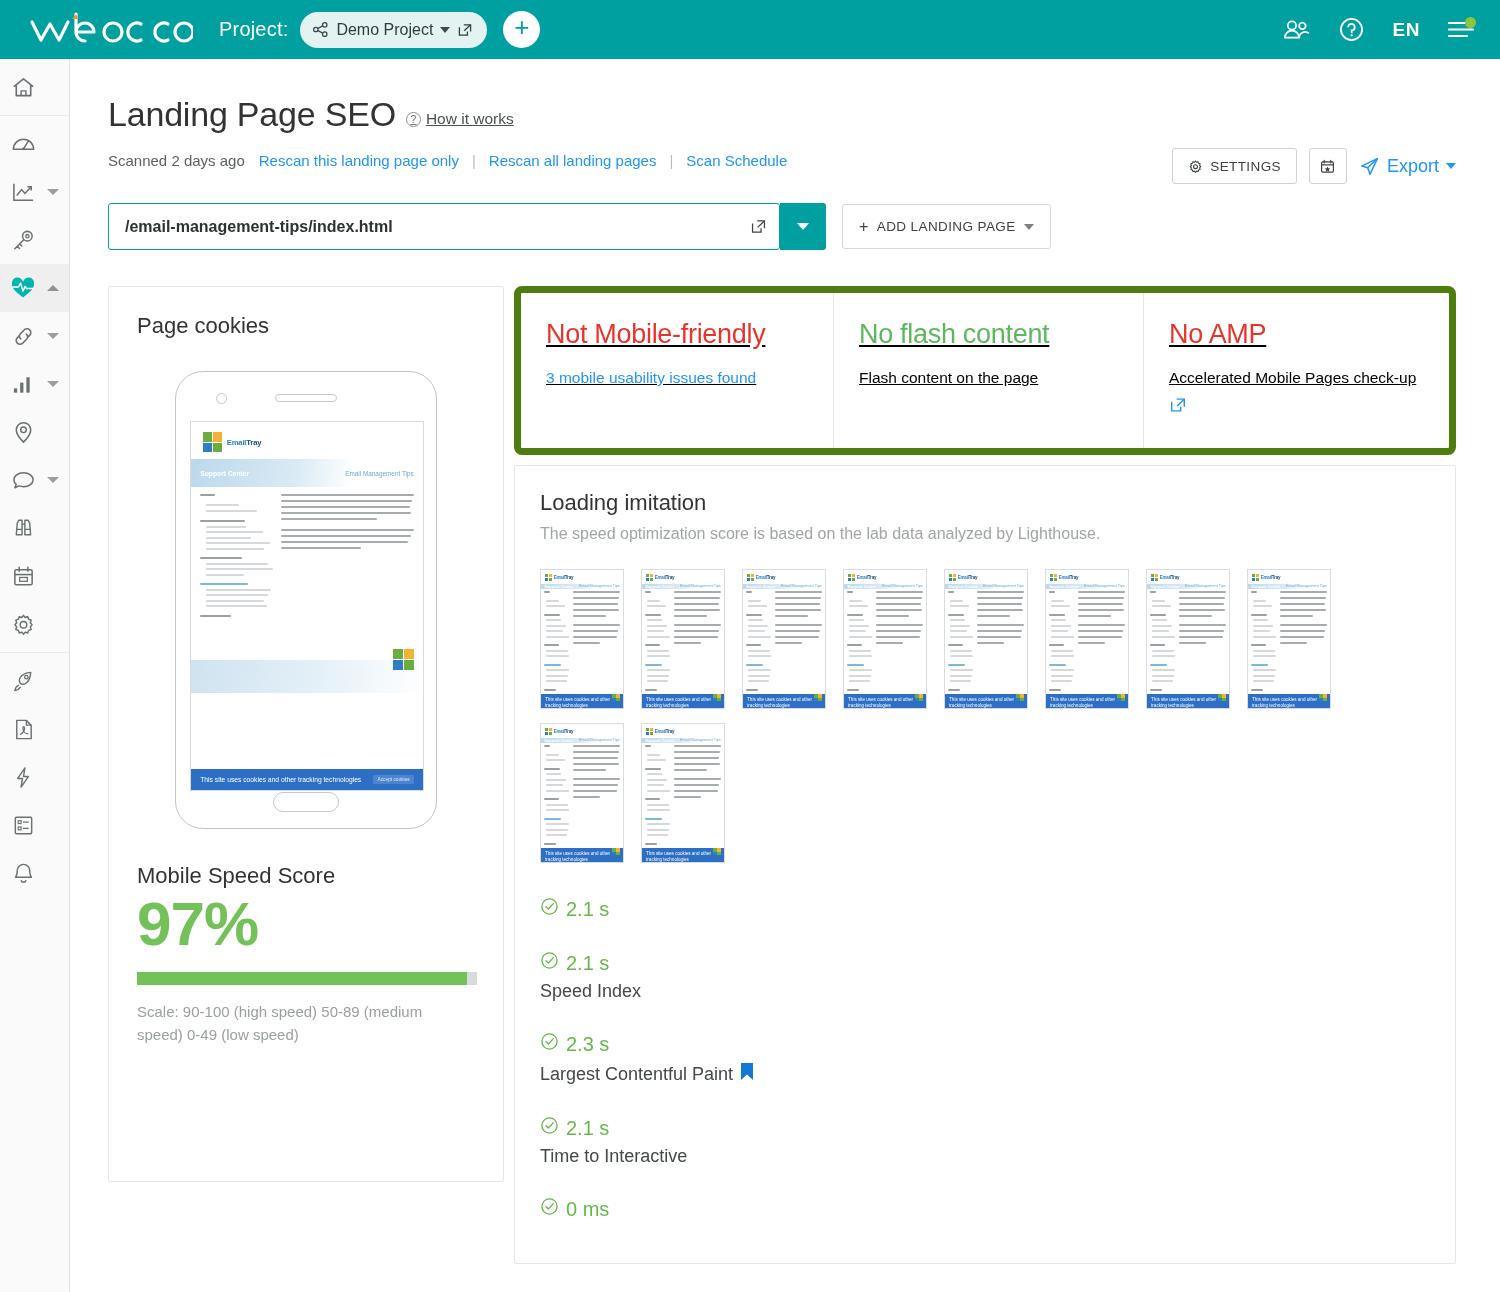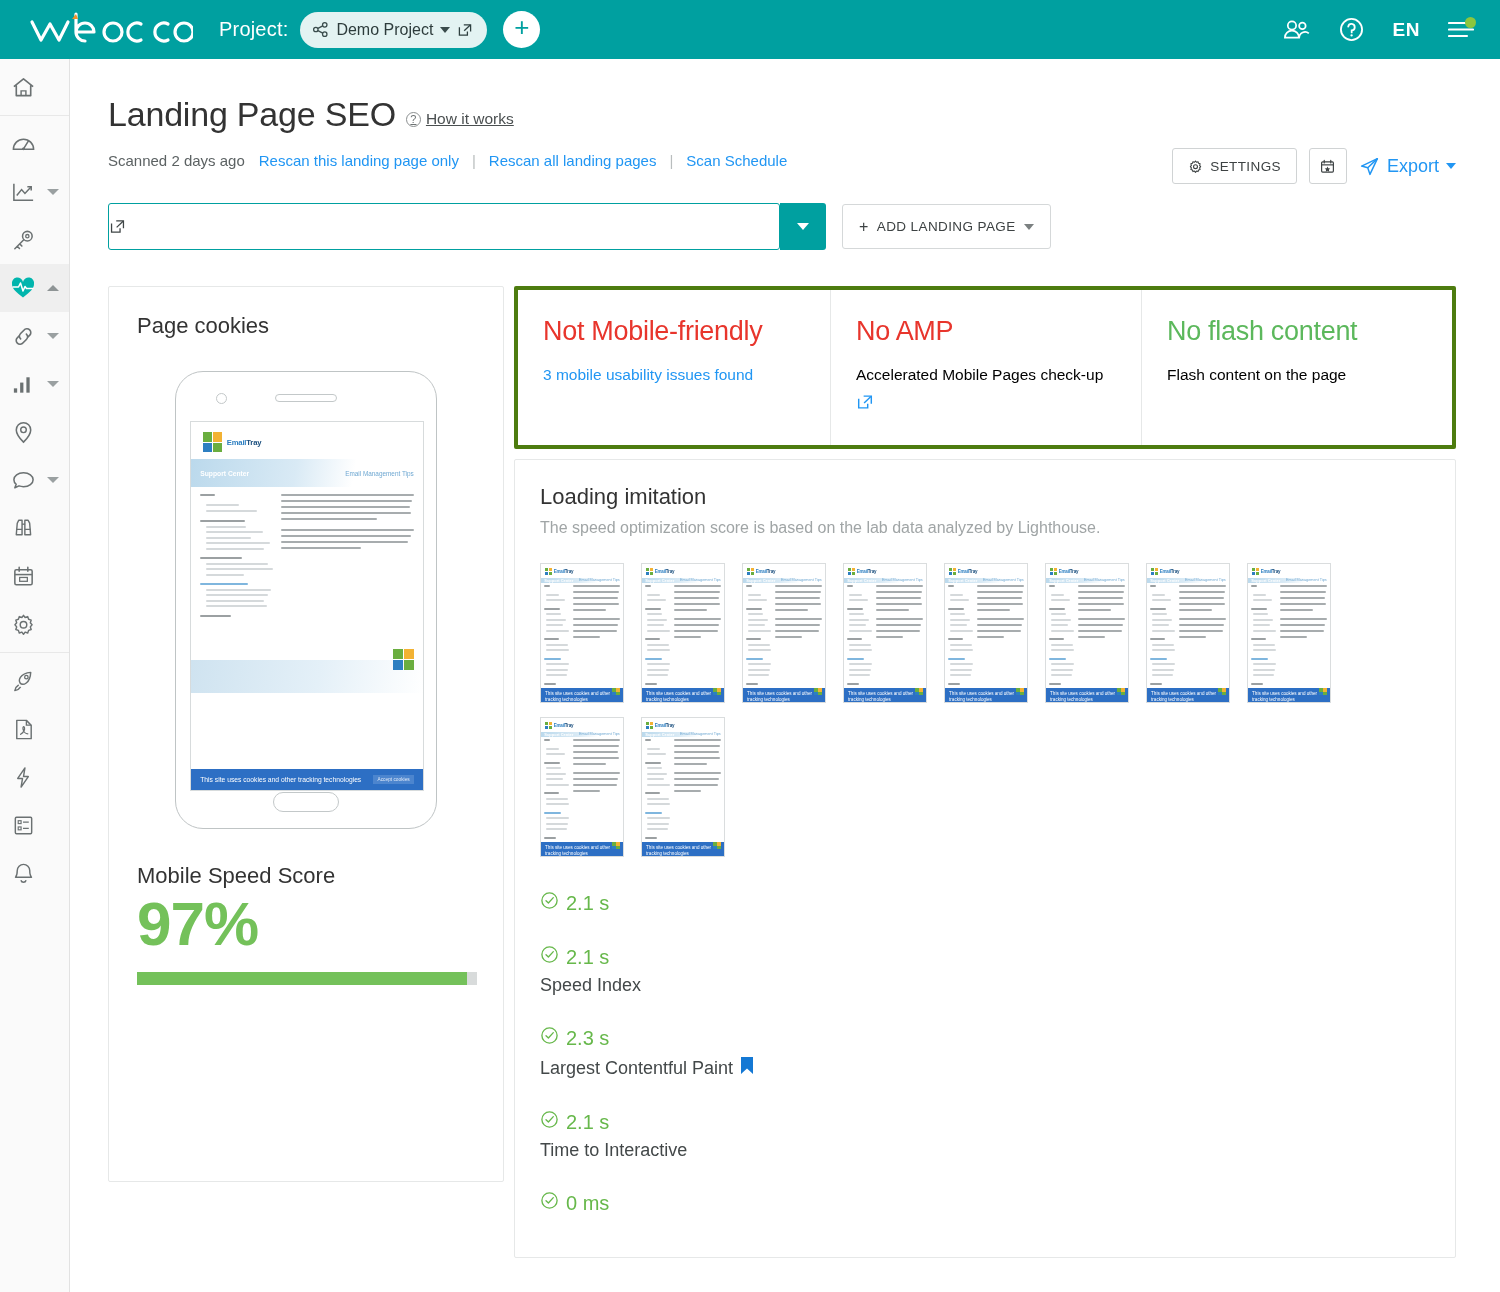--- a/index.html
+++ b/index.html
@@ -143,21 +143,21 @@
 
   .score-block { margin-top: 34px; }
   .score-block h3 { font-size: 22px; font-weight: 400; color: #333; }
   .score-pct { font-size: 62px; font-weight: 700; color: #74C15A; line-height: 1.12; letter-spacing: -1px; }
   .score-bar { margin-top: 14px; width: 340px; height: 13px; background: #D8DBDB; }
   .score-bar i { display: block; height: 100%; background: #74C15A; }
   .scale-note { margin-top: 16px; font-size: 15px; line-height: 1.5; color: #9a9fa0; width: 320px; }
 
   
   .right-col { width: 942px; }
-  .status-row { display: flex; border: 4px solid #4d7c0f; border-radius: 2px; background: #fff; }
+  .status-row { display: flex; border: 7px solid #4d7c0f; border-radius: 8px; background: #fff; text-decoration: underline; }
   .status-cell { flex: 1; padding: 26px 24px 30px 25px; border-right: 1px solid #E6E8E8; min-height: 140px; }
   .status-cell:last-child { border-right: none; }
   .status-cell h3 { font-size: 27px; font-weight: 500; letter-spacing: -.3px; }
   .status-cell .sub { margin-top: 16px; font-size: 15.5px; line-height: 1.55; }
   .sub.link { color: #2196F3; cursor: pointer; }
   .amp-ext { display: inline-flex; margin-top: 6px; color: #2196F3; cursor: pointer; }
 
   .loading-card {
     margin-top: 10px; border: 1px solid #E6E8E8; border-radius: 2px; background: #fff;
     padding: 24px 26px 30px 25px; min-height: 746px;
@@ -460,20 +460,21 @@
           <path d="M21 3 L10 13.5" stroke="#2196F3" stroke-width="1.7"></path>
         </svg>
       <span>Export</span>
       <span class="caret"></span>
     </div>
   </div>
 
 
   <div class="url-row">
     <div class="url-field">
+      <div class="val">/email-management-tips/index.html</div>
       <div class="ext">
         <svg width="17" height="17" viewBox="0 0 20 20">
           <path d="M3 6.5 v10 h10 v-4.5" fill="none" stroke="#3f4546" stroke-width="1.5"></path>
           <path d="M8.5 3.5 H17 V12" fill="none" stroke="#3f4546" stroke-width="1.5"></path>
           <path d="M9 11 L16.6 3.8" stroke="#3f4546" stroke-width="1.5"></path>
         </svg>
       </div>
     </div>
     <div class="url-dd" style="margin-left:-16px;">
       <span class="caret"></span>
@@ -569,44 +570,45 @@
           </div>
         </div>
       </div>
 
       <div class="score-block">
         <h3>Mobile Speed Score</h3>
         <div class="score-pct">97%</div>
         <div class="score-bar">
             <i id="scoreFill" style="width: 97%;"></i>
           </div>
+        <div class="scale-note">Scale: 90-100 (high speed) 50-89 (medium speed) 0-49 (low speed)</div>
       </div>
     </div>
 
     <div class="right-col">
 
       <div class="status-row">
         <div class="status-cell" style="flex:0 0 313px;">
           <h3 style="color:#E8352C;">Not Mobile-friendly</h3>
           <div class="sub link">3 mobile usability issues found</div>
+        </div>
+        <div class="status-cell" style="flex:0 0 310px;">
+          <h3 style="color:#5CB85C;">No flash content</h3>
+          <div class="sub"><span class="dotted">Flash content on the page</span></div>
         </div>
         <div class="status-cell">
           <h3 style="color:#E8352C;">No AMP</h3>
           <div class="sub"><span class="dotted">Accelerated Mobile Pages check-up</span></div>
           <div class="amp-ext">
             <svg width="18" height="18" viewBox="0 0 20 20">
               <path d="M3 6.5 v10 h10 v-4.5" fill="none" stroke="#2196F3" stroke-width="1.6"></path>
               <path d="M8.5 3.5 H17 V12" fill="none" stroke="#2196F3" stroke-width="1.6"></path>
               <path d="M9 11 L16.6 3.8" stroke="#2196F3" stroke-width="1.6"></path>
             </svg>
           </div>
-        </div>
-        <div class="status-cell" style="flex:0 0 310px;">
-          <h3 style="color:#5CB85C;">No flash content</h3>
-          <div class="sub"><span class="dotted">Flash content on the page</span></div>
         </div>
       </div>
 
       <div class="loading-card">
         <h2>Loading imitation</h2>
         <div class="desc">The speed optimization score is based on the lab data analyzed by Lighthouse.</div>
 
         <div class="thumbs" id="thumbs">
             <div class="thumb">
 <div class="mp">

